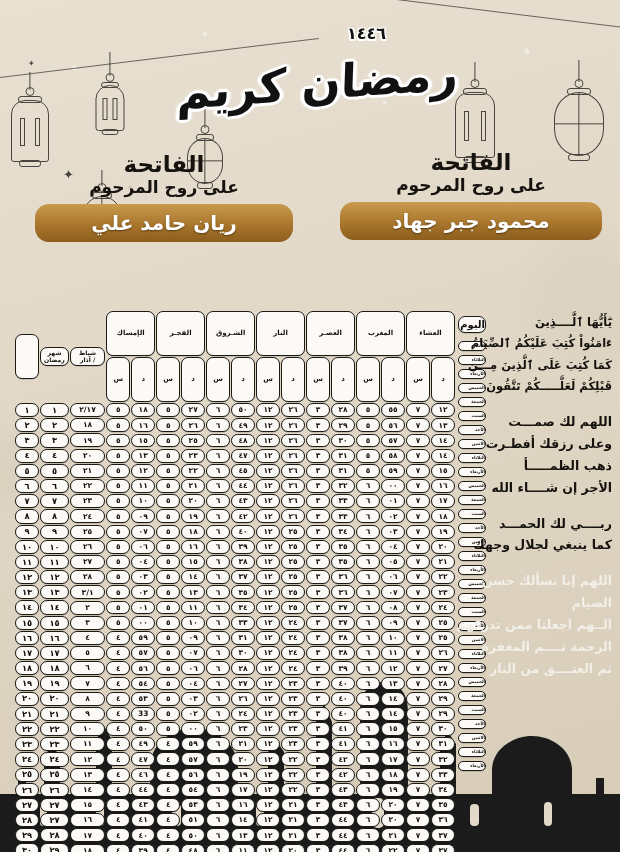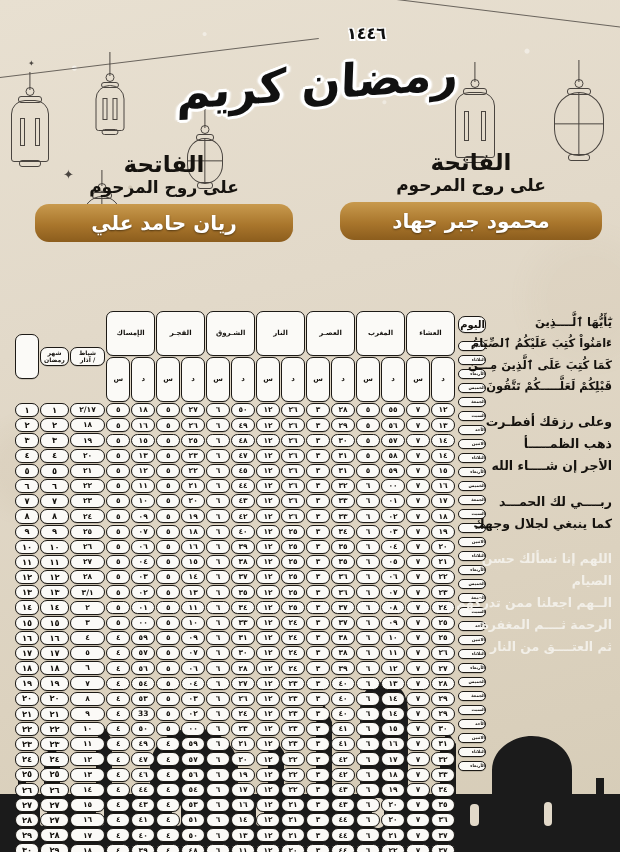--- a/index.html
+++ b/index.html
@@ -2039,20 +2039,21 @@
     </div>
 
   <div id="rightcol">
     <div class="blk ayah" id="blk-ayah">
         <div>يَٰٓأَيُّهَا ٱلَّــــذِينَ</div>
         <div>ءَامَنُواْ كُتِبَ عَلَيْكُمُ ٱلصِّيَامُ</div>
         <div>كَمَا كُتِبَ عَلَى ٱلَّذِينَ مِـــن</div>
         <div>قَبْلِكُمْ لَعَلَّـــــكُمْ تَتَّقُونَ</div>
       </div>
     <div class="blk dua" id="blk-iftar">
+        <div>اللهم لك صمـــت</div>
         <div>وعلى رزقك أفطـرت</div>
         <div>ذهب الظمـــــأ</div>
         <div>الأجر إن شــــاء الله</div>
       </div>
     <div class="blk dua" id="blk-hamd">
         <div>ربــــي لك الحمـــد</div>
         <div>كما ينبغي لجلال وجهك</div>
       </div>
     <div class="blk dua ondark" id="blk-khitam">
         <div>اللهم إنا نسألك حسن الصيام</div>

